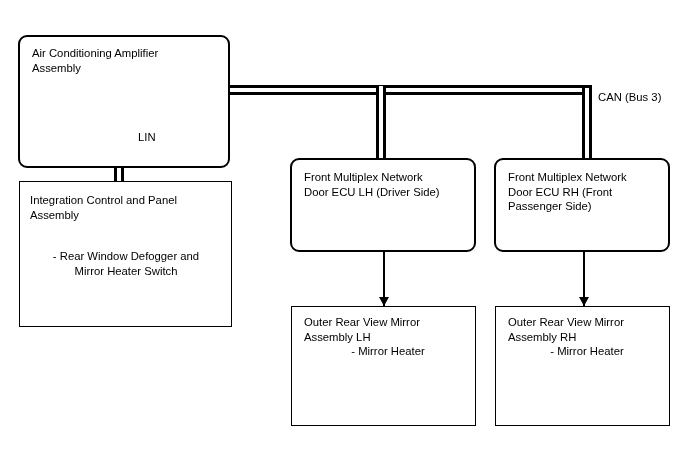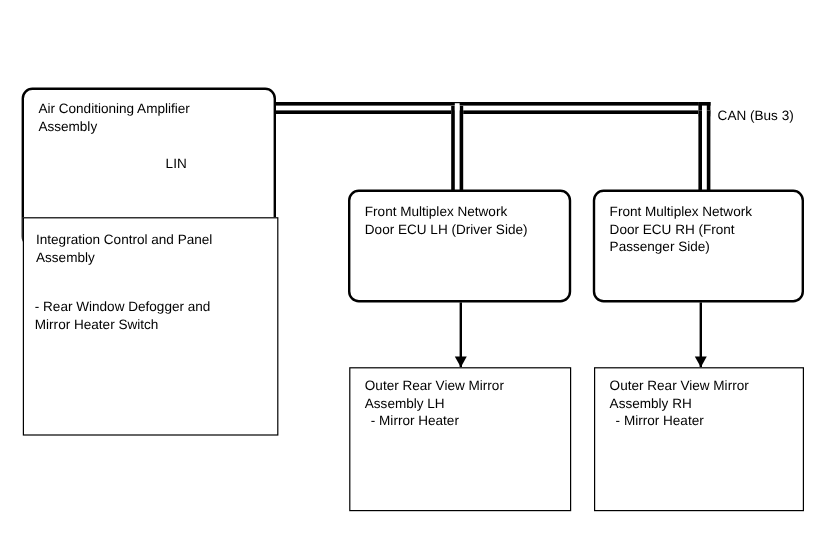--- a/index.html
+++ b/index.html
@@ -36,21 +36,21 @@
   .node-text {
     position: absolute;
     left: 12px;
     right: 8px;
     font-size: 11.3px;
     line-height: 14.5px;
     color: #000000;
     white-space: pre-line;
   }
   .node-title { top: 9px; }
-  .node-sub   { top: 40px; }
+  .node-sub   { top: 40px; text-align: center; }
 
   
   
   .bus-h {
     position: absolute;
     box-sizing: border-box;
     background: #ffffff;
     border-top: 3px solid #000000;
     border-bottom: 3px solid #000000;
     z-index: 3;
@@ -122,26 +122,26 @@
   <div class="edge-label" style="left:138px; top:130px;">LIN</div>
 
   <div class="edge-label" style="left:598px; top:90px;">CAN (Bus 3)</div>
 
   <div class="arrow-line" style="left:383px; top:252px; height:54px;"></div>
   <div class="arrow-head" style="left:379px; top:297px;"></div>
 
   <div class="arrow-line" style="left:583px; top:252px; height:54px;"></div>
   <div class="arrow-head" style="left:579px; top:297px;"></div>
 
-  <div class="node rounded" style="left:18px; top:35px; width:212px; height:133px;margin-top:38px;">
+  <div class="node rounded" style="left:18px; top:35px; width:212px; height:133px;">
     <div class="node-text node-title">Air Conditioning Amplifier
 Assembly</div>
   </div>
 
-  <div class="node sharp" style="left:19px; top:181px; width:213px; height:182px;">
+  <div class="node sharp" style="left:19px; top:181px; width:213px; height:146px;">
     <div class="node-text node-title" style="top:11px; left:10px;">Integration Control and Panel
 Assembly</div>
     <div class="node-text node-sub" style="top:67px; left:9px;">- Rear Window Defogger and
 Mirror Heater Switch</div>
   </div>
 
   <div class="node rounded" style="left:290px; top:158px; width:186px; height:94px;">
     <div class="node-text node-title" style="top:10px;">Front Multiplex Network
 Door ECU LH (Driver Side)</div>
   </div>

